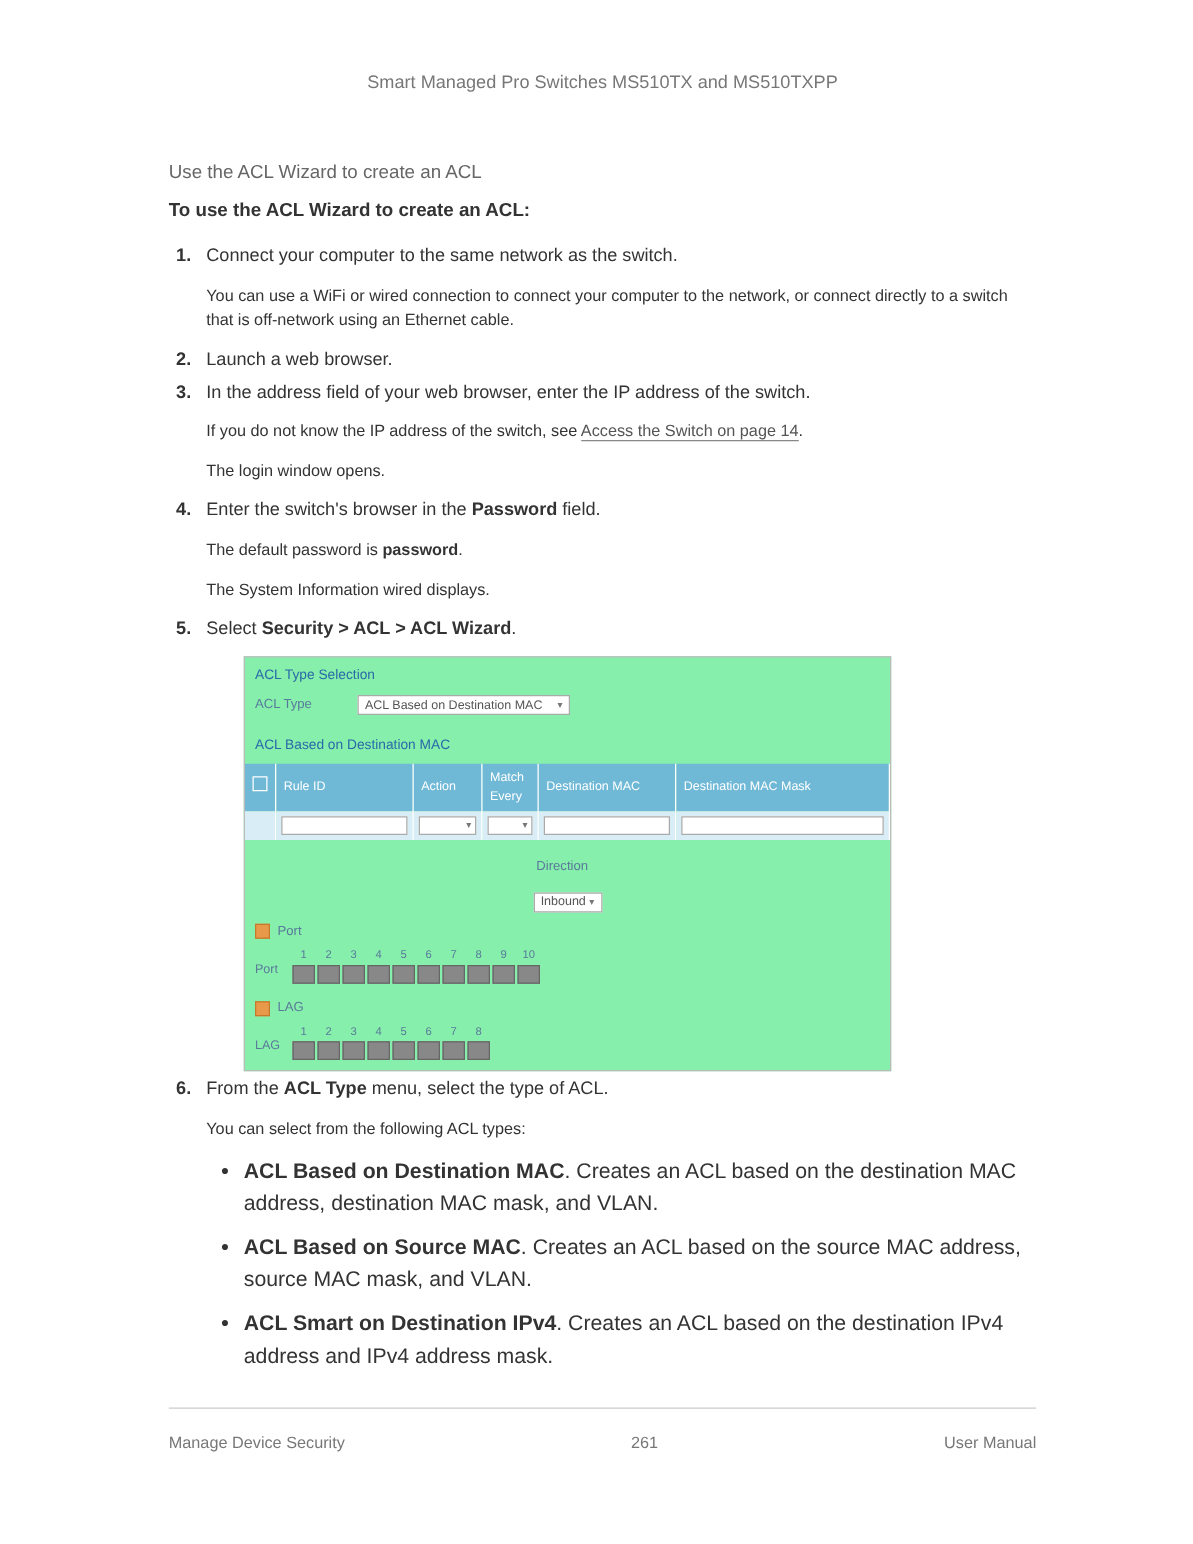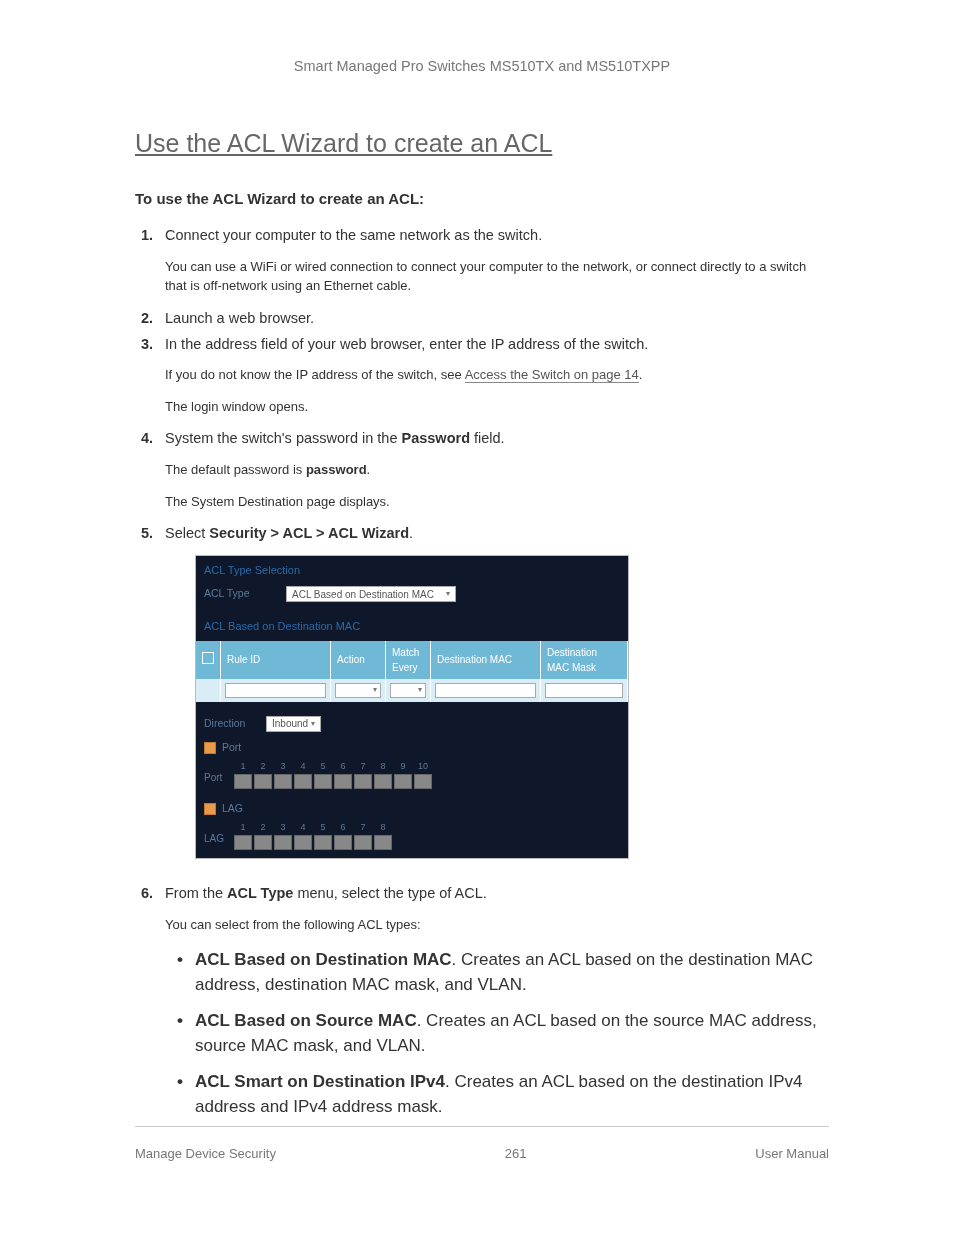--- a/index.html
+++ b/index.html
@@ -17,25 +17,24 @@
     padding: 58px 125px 40px 135px;
   }
   .header-title {
     text-align: center;
     color: #777;
     font-size: 14.5px;
     font-weight: 400;
     margin-bottom: 55px;
   }
   .section-heading {
-    font-size: 25px;
+    font-size: 15px;
     color: #666;
     font-weight: 400;
-    margin-bottom: 32px;
-    text-decoration: underline;
+    margin-bottom: 14px;
   }
   .sub-heading {
     font-size: 15px;
     font-weight: bold;
     color: #333;
     margin-bottom: 18px;
   }
   ol.steps {
     padding-left: 22px;
     margin: 0;
@@ -73,23 +72,23 @@
   }
   ul.bullets > li::before {
     content: "•";
     position: absolute;
     left: -18px;
     font-weight: bold;
   }
   
   .ui-panel {
     border: 1px solid #bbb;
-    background: #0f172a;
-    margin: 10px 0 24px 30px;
-    width: 434px;
+    background: #86efac;
+    margin: 10px 0 4px 30px;
+    width: 518px;
     font-size: 10.5px;
     color: #4a6a8a;
   }
   .ui-section-title {
     color: #2a6aa8;
     padding: 6px 8px 4px 8px;
     font-size: 11px;
   }
   .ui-row {
     display: flex;
@@ -230,25 +229,25 @@
     </li>
     <li>Launch a web browser.</li>
     <li>
       <span>In the address field of your web browser, enter the IP address of the switch.</span>
       <div class="para">
         <span>If you do not know the IP address of the switch, see </span><a href="#" class="link">Access the Switch on page 14</a><span>.</span>
       </div>
       <div class="para">The login window opens.</div>
     </li>
     <li>
-      <span>System the switch's password in the </span><span class="bold">Password</span><span> field.</span>
+      <span>Enter the switch's browser in the </span><span class="bold">Password</span><span> field.</span>
       <div class="para">
         <span>The default password is </span><span class="bold">password</span><span>.</span>
       </div>
-      <div class="para">The System Destination page displays.</div>
+      <div class="para">The System Information wired displays.</div>
     </li>
     <li>
       <span>Select </span><span class="bold">Security &gt; ACL &gt; ACL Wizard</span><span>.</span>
 
       
       <div class="ui-panel">
         <div class="ui-section-title">ACL Type Selection</div>
         <div class="ui-row">
           <div class="ui-label">ACL Type</div>
           <div class="ui-select wide">
@@ -286,21 +285,21 @@
             <td>
                   <div class="cell-input"></div>
                 </td>
             <td>
                   <div class="cell-input"></div>
                 </td>
           </tr>
         </tbody>
           </table>
 
-        <div class="ui-row" style="padding-bottom:4px;">
+        <div class="ui-row" style="padding-bottom:4px;flex-direction:column;">
           <div class="ui-label" style="width:50px;">Direction</div>
           <div class="ui-select small">
             <span>Inbound</span>
             <span class="chev">▾</span>
           </div>
         </div>
 
         <div class="port-group-label">
           <span class="orange-sq"></span>
           <span>Port</span>

